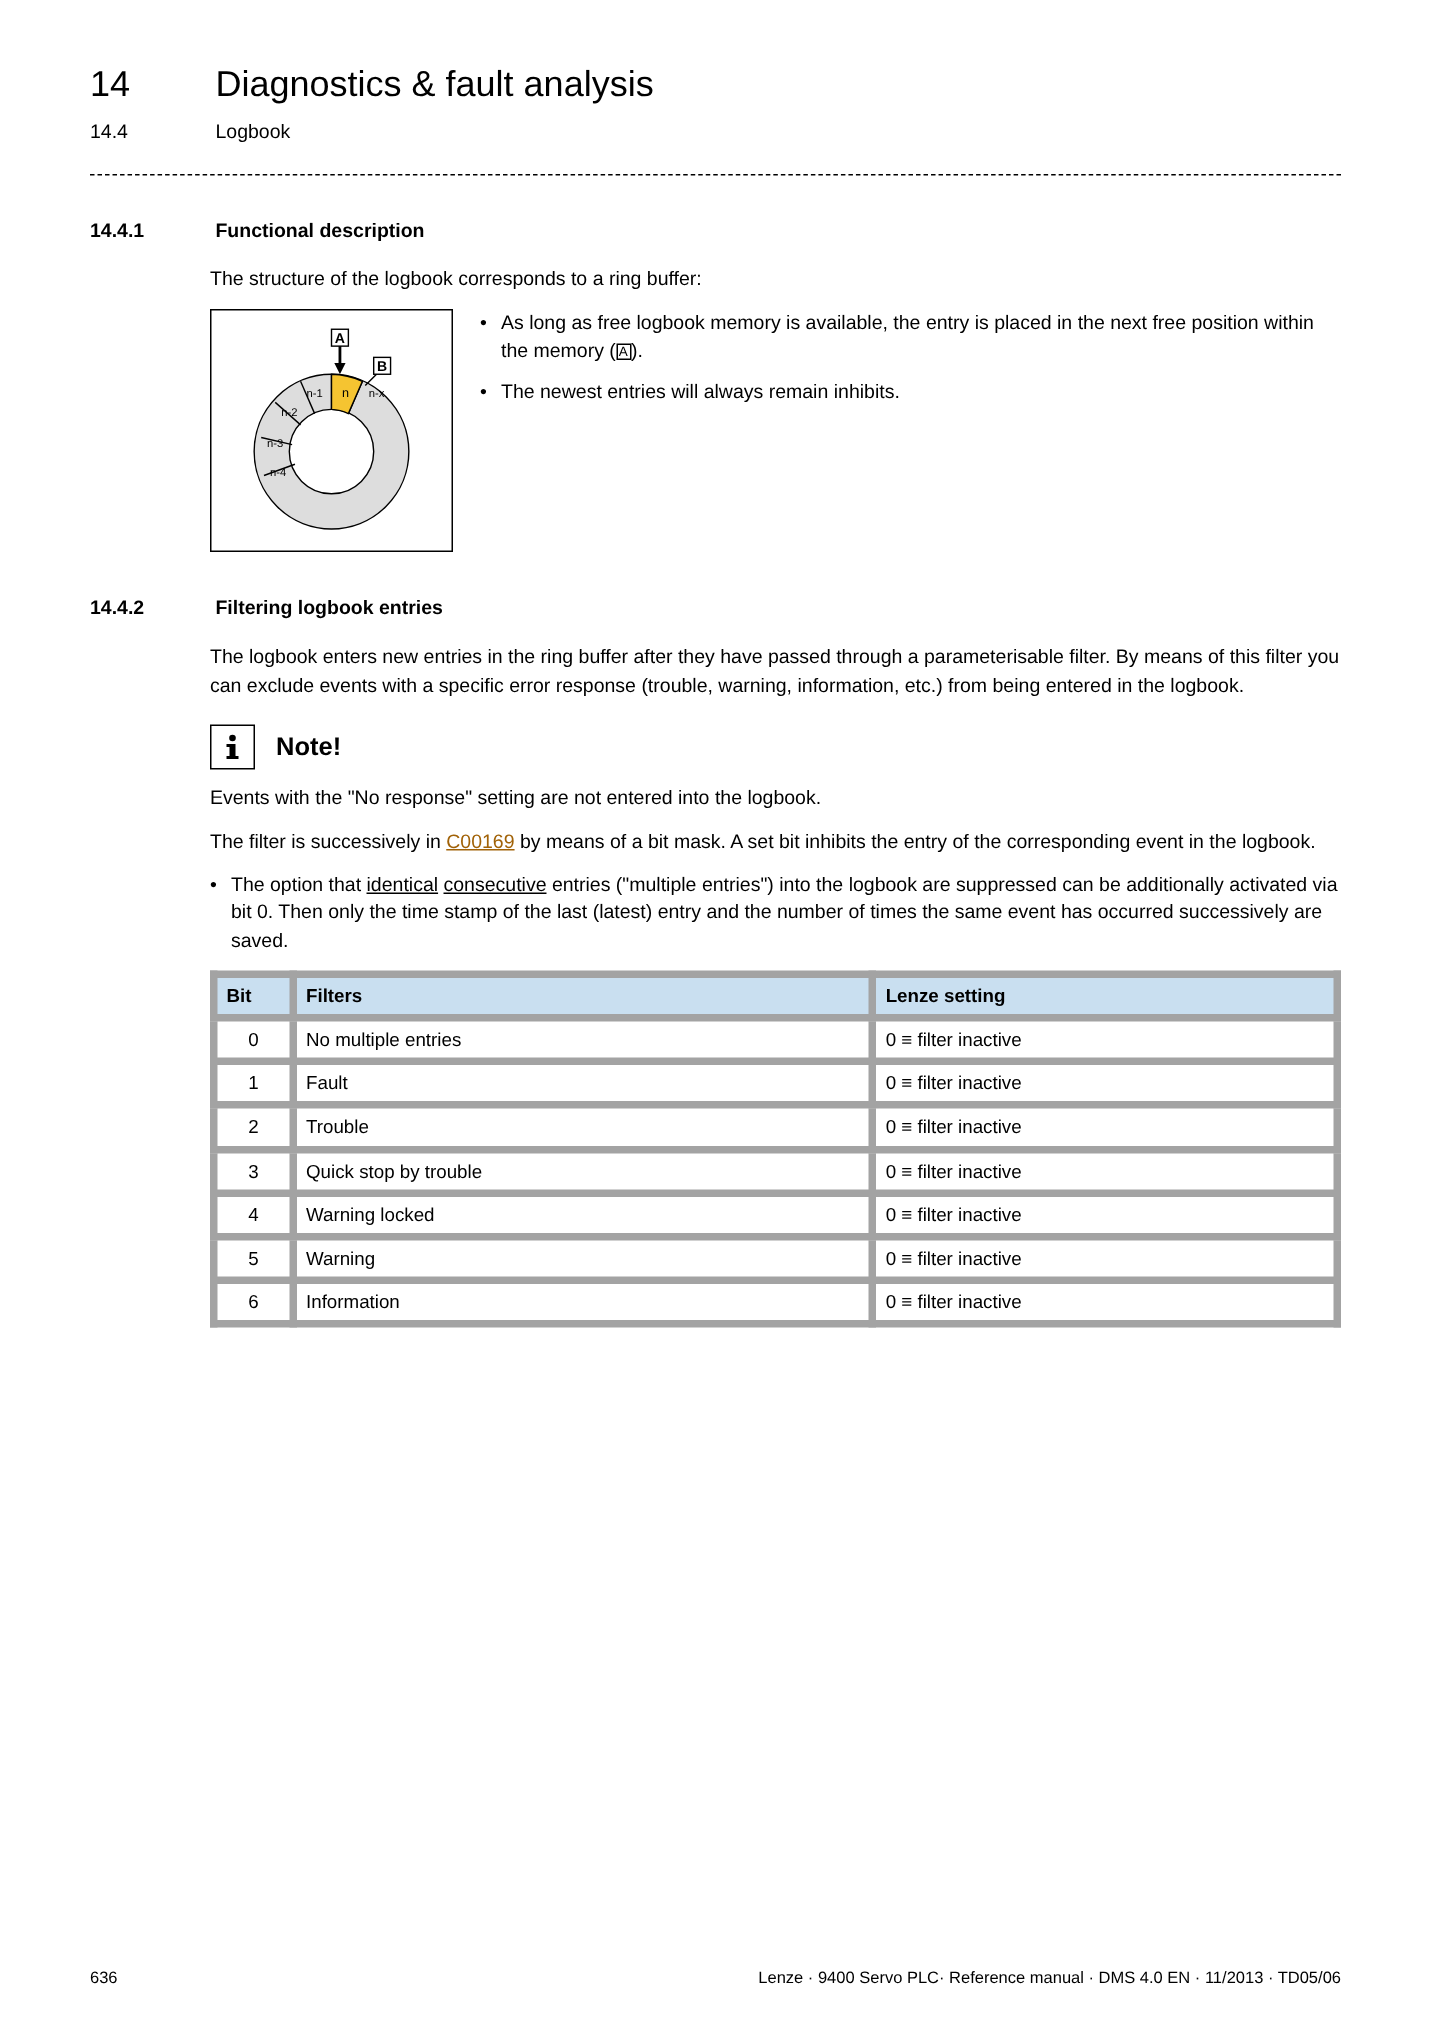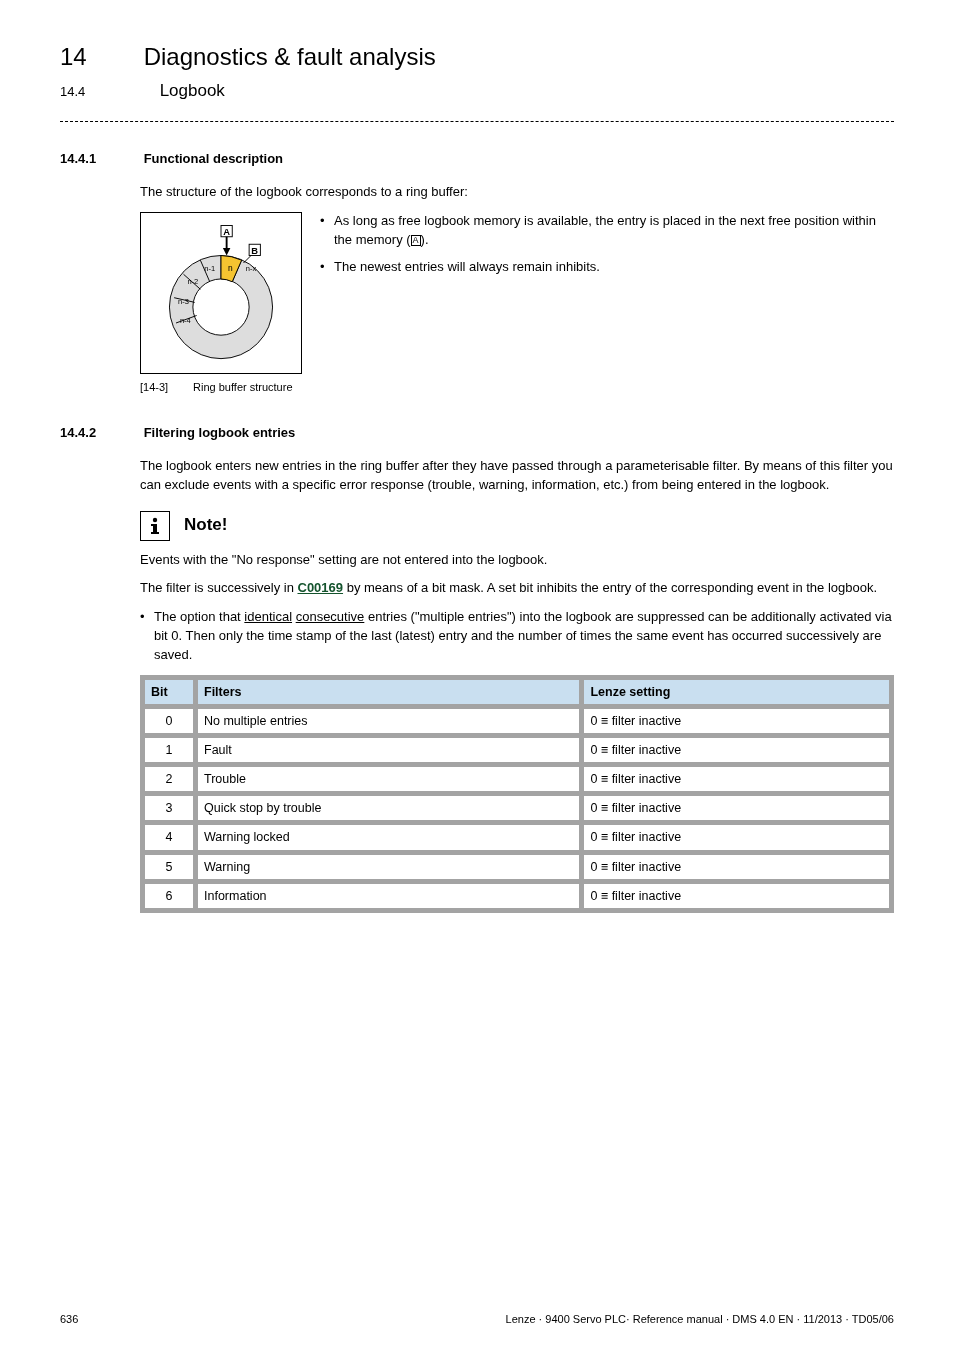--- a/index.html
+++ b/index.html
@@ -29,23 +29,22 @@
   }
   .sub-row {
     margin-top: 4px;
   }
   .sub-num {
     font-size: 13px;
     display: inline-block;
     min-width: 80px;
   }
   .sub-title {
-    font-size: 17px;
-    display: inline-block;
-    margin-left: 16px;
+    font-size: 13px;
+    display: inline-block;
   }
   .dashed {
     border: none;
     border-top: 1.5px dashed #000;
     margin: 18px 0 28px 0;
   }
   .section-head {
     margin: 18px 0 14px 0;
   }
   .section-num {
@@ -121,23 +120,22 @@
   }
   .note-label {
     font-size: 17px;
     font-weight: 700;
   }
   .note-text {
     margin-left: 42px;
     margin-top: 2px;
   }
   .link {
-    color: #14532d;
+    color: #a16207;
     text-decoration: underline;
-    font-weight: bold;
   }
   .para {
     margin: 10px 0;
   }
   .sub-bullet {
     margin: 6px 0 10px 0;
     padding-left: 14px;
     position: relative;
   }
   .sub-bullet::before {
@@ -232,24 +230,20 @@
       </svg>
     </div>
     <div class="bullets">
       <p>
         <span>As long as free logbook memory is available, the entry is placed in the next free position within the memory (</span><span class="boxed-letter">A</span><span>).</span>
       </p>
       <p>The newest entries will always remain inhibits.</p>
     </div>
   </div>
 
-  <div class="caption-row">
-    <span class="caption-tag">[14-3]</span>
-    <span>Ring buffer structure</span>
-  </div>
 </div>
 
 <div class="section-head" style="margin-top:28px">
   <span class="section-num">14.4.2</span>
   <span class="section-title">Filtering logbook entries</span>
 </div>
 
 <div class="indent">
   <div class="para">The logbook enters new entries in the ring buffer after they have passed through a parameterisable filter. By means of this filter you can exclude events with a specific error response (trouble, warning, information, etc.) from being entered in the logbook.</div>
 

